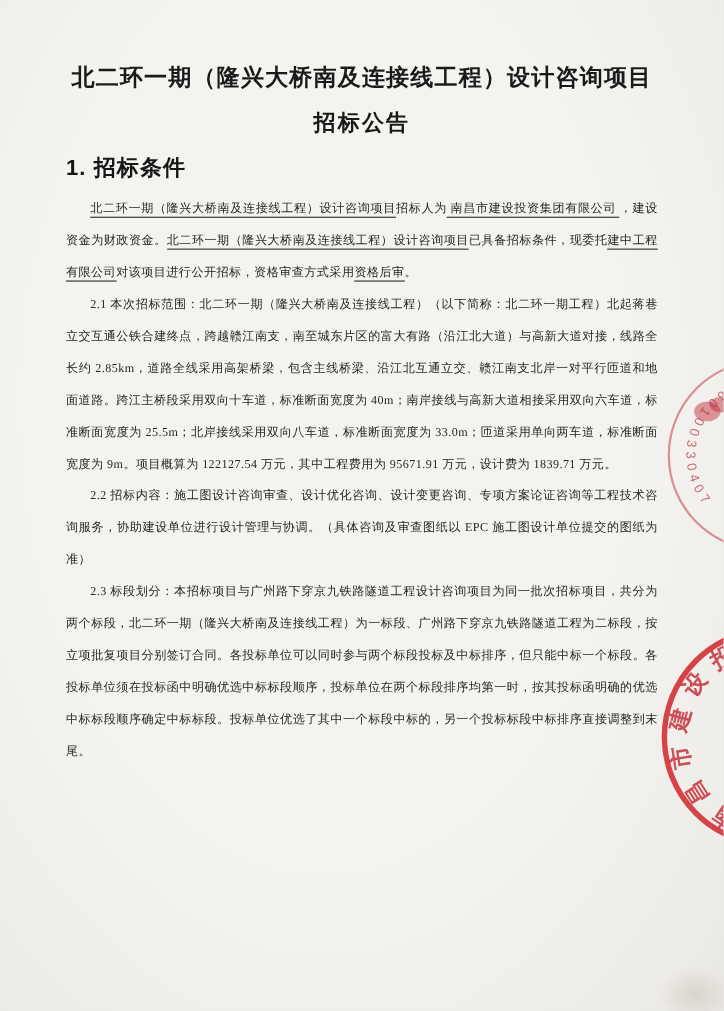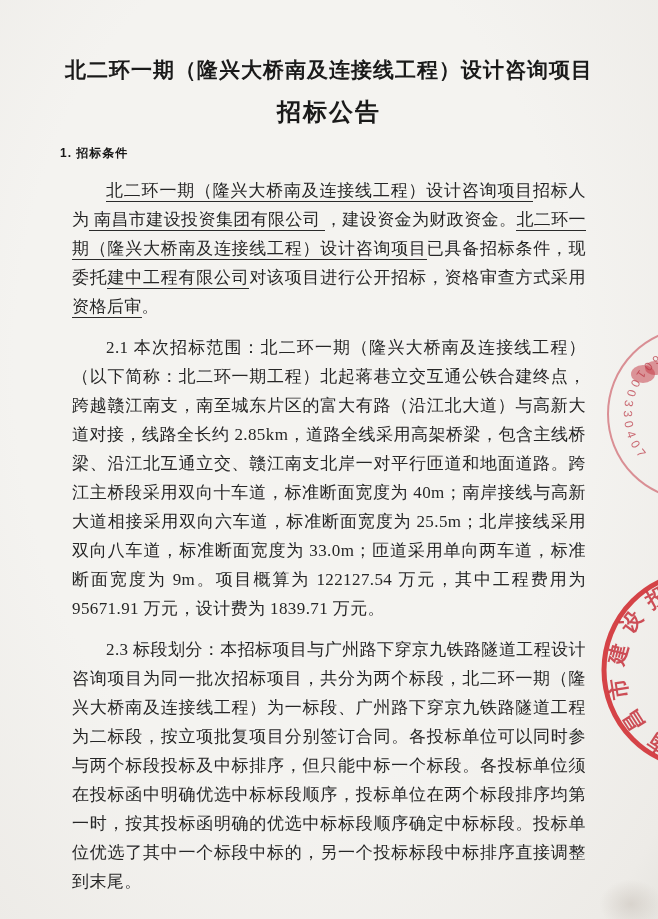--- a/index.html
+++ b/index.html
@@ -24,36 +24,36 @@
     background:radial-gradient(closest-side,#c9c2ba 0%,rgba(201,194,186,0) 70%);
     opacity:.55;pointer-events:none;
   }
   .title{
     text-align:center;
     font-size:21px;line-height:28px;
     font-weight:bold;letter-spacing:1px;
     color:#1a1a1a;margin:0 0 14px 0;
   }
   .subtitle{
-    text-align:center;font-size:24px;line-height:24px;
+    text-align:center;font-size:20px;line-height:24px;
     font-weight:bold;letter-spacing:2px;color:#1a1a1a;margin:16px 0 12px 0;
   }
   .docnum{
     text-align:center;font-size:18px;line-height:24px;
     font-weight:bold;letter-spacing:1px;color:#1a1a1a;margin:0 0 24px 0;
   }
   .sec-h{
     font-family:"Liberation Sans","DejaVu Sans",sans-serif;
-    font-weight:bold;font-size:12px;line-height:22px;color:#161616;
+    font-weight:bold;font-size:20px;line-height:22px;color:#161616;
     margin:18px 0 12px 0;letter-spacing:1px;
   }
   p.body{
-    font-size:17px;line-height:29px;
+    font-size:11px;line-height:29px;
     text-align:justify;text-justify:inter-ideograph;
-    text-indent:2em;margin:12px;color:#262626;letter-spacing:.4px;
+    text-indent:2em;margin:0;color:#262626;letter-spacing:.4px;
   }
   .u{border-bottom:1px solid #2b2b2b;padding-bottom:1px;}
   .seals{
     position:absolute;left:0;top:0;width:658px;height:919px;
     pointer-events:none;
   }
   .ring-thin{fill:none;stroke:rgba(197,62,74,.55);stroke-width:2;}
   .digits{font-family:"Liberation Sans","DejaVu Sans",sans-serif;
     font-size:12px;letter-spacing:4.5px;fill:rgba(186,52,66,.72);}
   .ring-thick{fill:none;stroke:rgba(208,36,42,.85);stroke-width:5;}
@@ -68,20 +68,21 @@
 
   <h1 class="title">北二环一期（隆兴大桥南及连接线工程）设计咨询项目</h1>
   <div class="subtitle">招标公告</div>
 
   <div class="sec-h">1. 招标条件</div>
 
   <p class="body"><span class="u">北二环一期（隆兴大桥南及连接线工程）设计咨询项目</span><span>招标人为</span><span class="u">&nbsp;南昌市建设投资集团有限公司&nbsp;</span><span>，建设资金为财政资金。</span><span class="u">北二环一期（隆兴大桥南及连接线工程）设计咨询项目</span><span>已具备招标条件，现委托</span><span class="u">建中工程有限公司</span><span>对该项目进行公开招标，资格审查方式采用</span><span class="u">资格后审</span><span>。</span></p>
 
 
   <p class="body">2.1 本次招标范围：北二环一期（隆兴大桥南及连接线工程）（以下简称：北二环一期工程）北起蒋巷立交互通公铁合建终点，跨越赣江南支，南至城东片区的富大有路（沿江北大道）与高新大道对接，线路全长约 2.85km，道路全线采用高架桥梁，包含主线桥梁、沿江北互通立交、赣江南支北岸一对平行匝道和地面道路。跨江主桥段采用双向十车道，标准断面宽度为 40m；南岸接线与高新大道相接采用双向六车道，标准断面宽度为 25.5m；北岸接线采用双向八车道，标准断面宽度为 33.0m；匝道采用单向两车道，标准断面宽度为 9m。项目概算为 122127.54 万元，其中工程费用为 95671.91 万元，设计费为 1839.71 万元。</p>
+  <p class="body">2.2 招标内容：施工图设计咨询审查、设计优化咨询、设计变更咨询、专项方案论证咨询等工程技术咨询服务，协助建设单位进行设计管理与协调。（具体咨询及审查图纸以 EPC 施工图设计单位提交的图纸为准）</p>
   <p class="body">2.3 标段划分：本招标项目与广州路下穿京九铁路隧道工程设计咨询项目为同一批次招标项目，共分为两个标段，北二环一期（隆兴大桥南及连接线工程）为一标段、广州路下穿京九铁路隧道工程为二标段，按立项批复项目分别签订合同。各投标单位可以同时参与两个标段投标及中标排序，但只能中标一个标段。各投标单位须在投标函中明确优选中标标段顺序，投标单位在两个标段排序均第一时，按其投标函明确的优选中标标段顺序确定中标标段。投标单位优选了其中一个标段中标的，另一个投标标段中标排序直接调整到末尾。</p>
 
   <svg class="seals" viewBox="0 0 658 919" aria-hidden="true">
 
     <g>
       <circle class="ring-thin" cx="694" cy="414" r="86"></circle>
       <ellipse class="blob" cx="643" cy="374" rx="12" ry="9"></ellipse>
       <ellipse class="blob" cx="655" cy="368" rx="10" ry="7"></ellipse>
       <defs>
         <path id="digit-arc" d="M 694 344 A 70 70 0 0 0 624 414 A 70 70 0 0 0 694 484 A 70 70 0 0 0 764 414 A 70 70 0 0 0 694 344" fill="none"></path>

